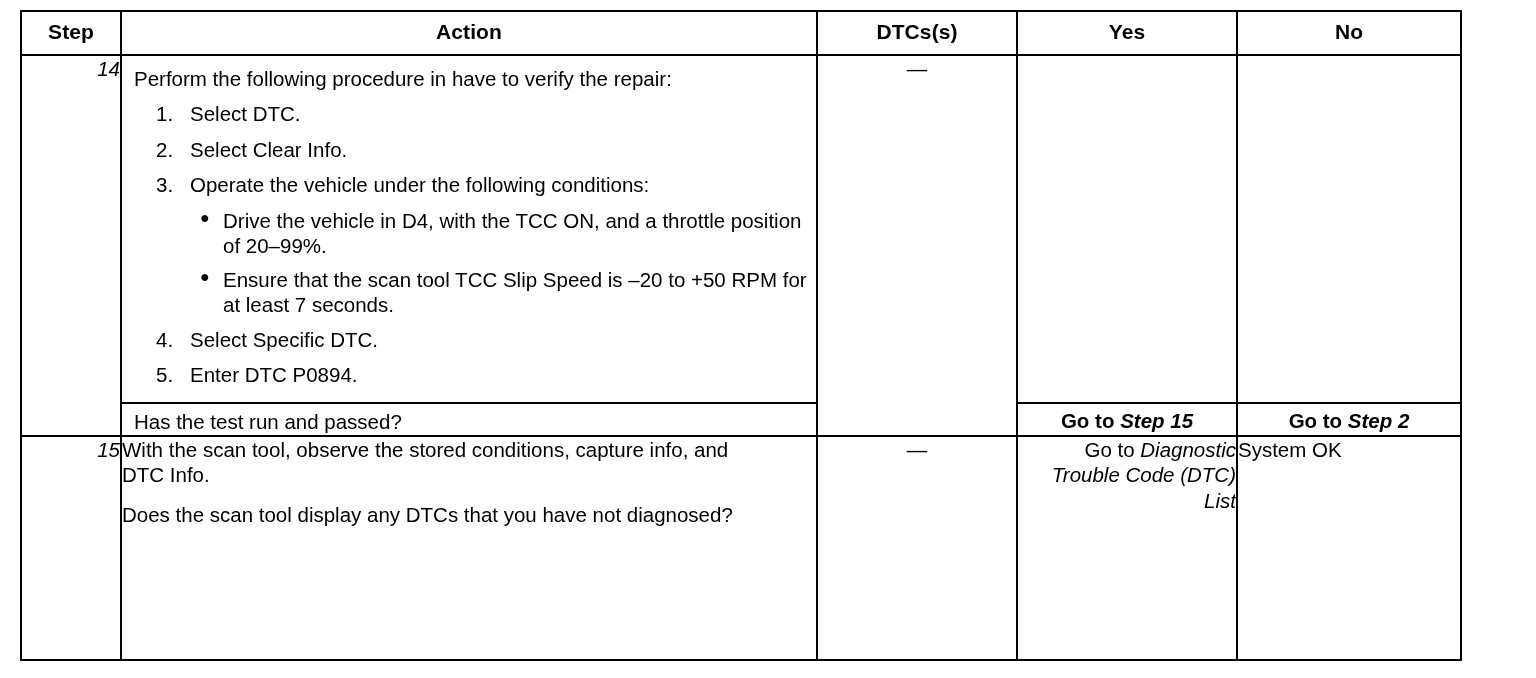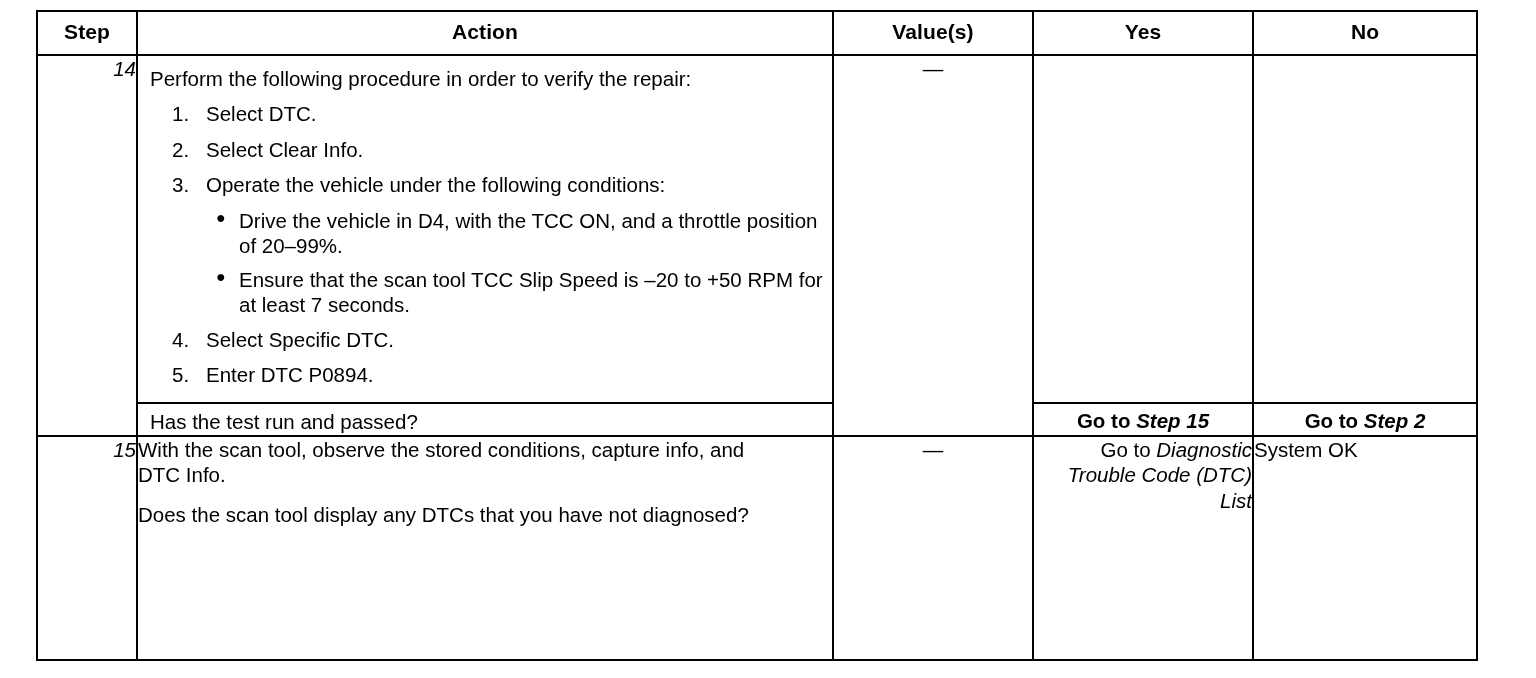--- a/index.html
+++ b/index.html
@@ -18,21 +18,21 @@
 
   .page {
     position: relative;
     width: 1536px;
     height: 678px;
     background: #ffffff;
   }
 
   table.diag {
     position: absolute;
-    left: 36px;
+    left: 20px;
     top: 10px;
     width: 1440px;
     border-collapse: collapse;
     table-layout: fixed;
     background: #ffffff;
   }
 
   table.diag td, table.diag th {
     border: 2px solid #000000;
     padding: 0;
@@ -180,35 +180,35 @@
         <col class="c-action">
         <col class="c-value">
         <col class="c-yes">
         <col class="c-no">
     </colgroup>
 
     <thead>
       <tr class="head">
         <th>Step</th>
         <th>Action</th>
-        <th>Value(s)</th>
+        <th>DTCs(s)</th>
         <th>Yes</th>
         <th>No</th>
       </tr>
     </thead>
 
     <tbody>
 
       <tr class="r14">
 
         <td class="cell-step">14</td>
 
         <td class="action-split">
           <div class="split-top">
-            <p class="lead">Perform the following procedure in order to verify the repair:</p>
+            <p class="lead">Perform the following procedure in have to verify the repair:</p>
 
             <ol class="steps">
               <li>
                 <span class="num">1.</span><span>Select DTC.</span>
               </li>
               <li>
                 <span class="num">2.</span><span>Select Clear Info.</span>
               </li>
               <li>
                 <span class="num">3.</span><span>Operate the vehicle under the following conditions:</span>

